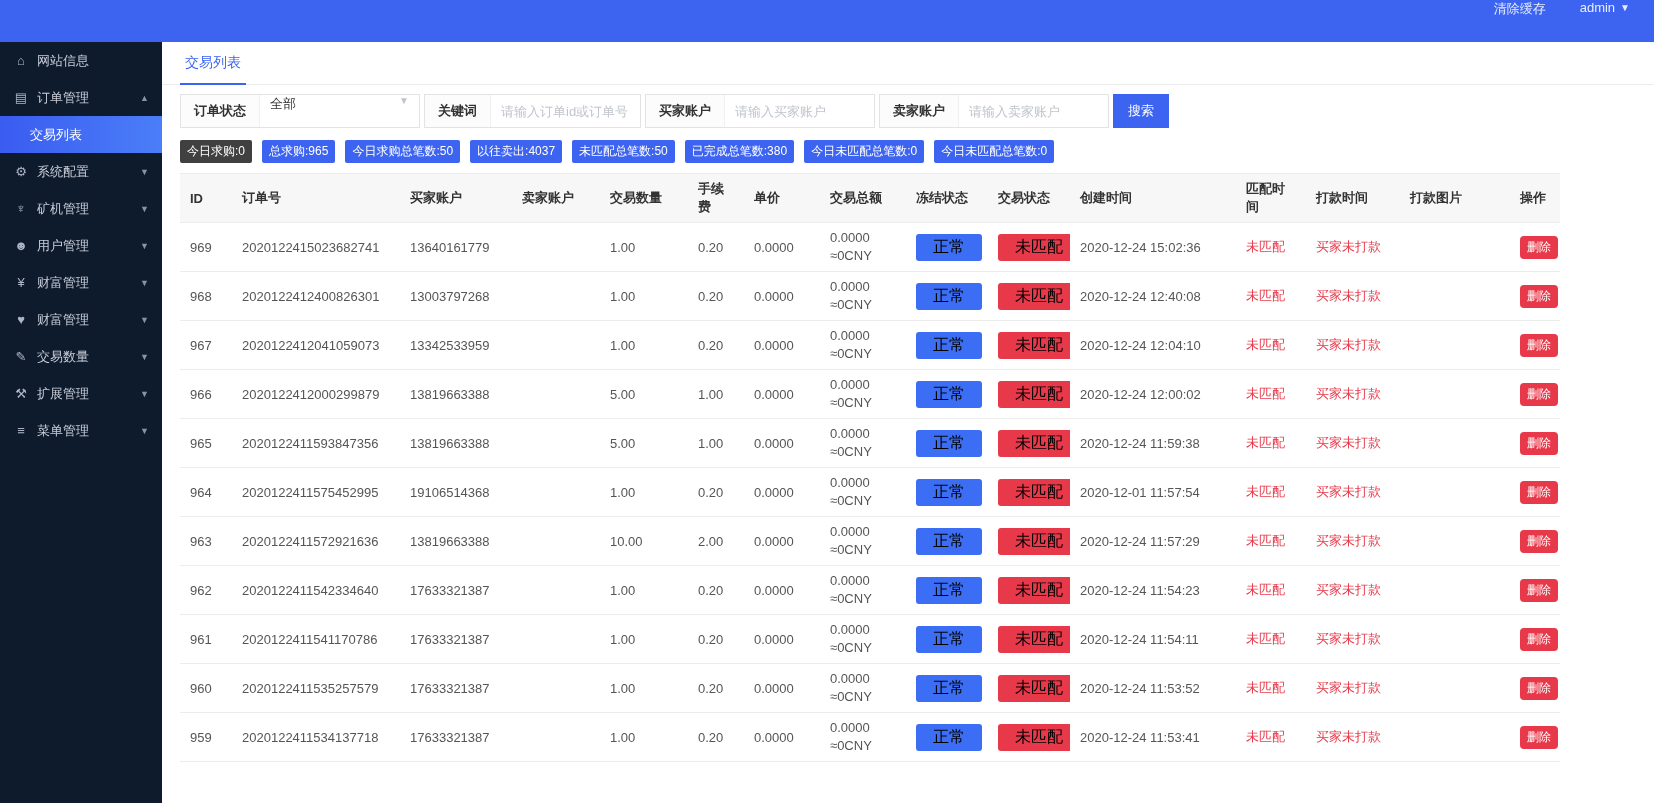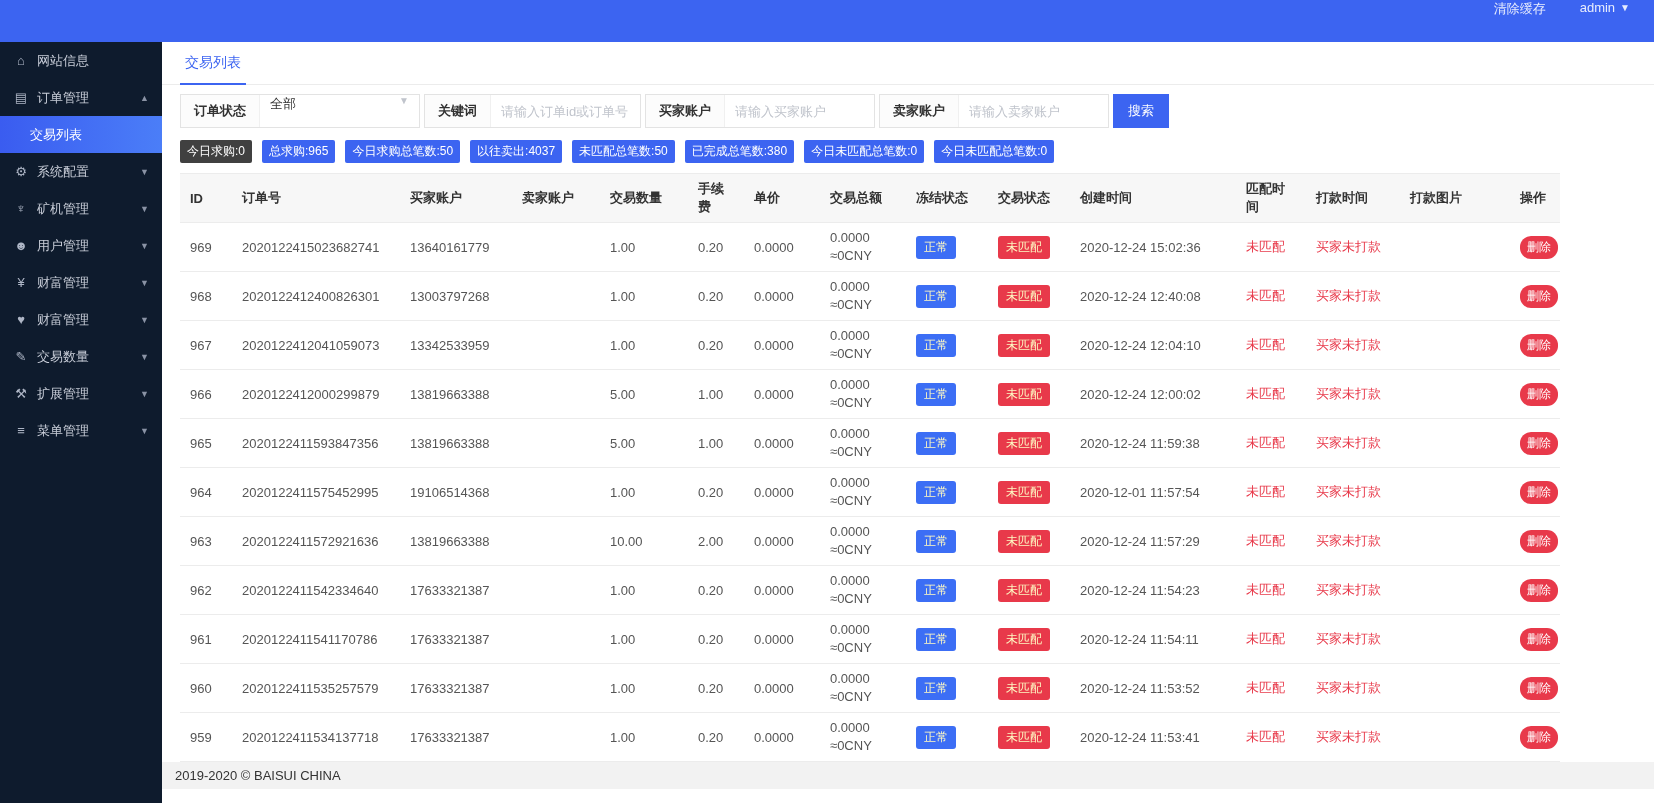--- a/index.html
+++ b/index.html
@@ -65,26 +65,26 @@
   th:nth-child(7),td:nth-child(7){width:76px}
   th:nth-child(8),td:nth-child(8){width:86px}
   th:nth-child(9),td:nth-child(9){width:82px}
   th:nth-child(10),td:nth-child(10){width:82px}
   th:nth-child(11),td:nth-child(11){width:166px}
   th:nth-child(12),td:nth-child(12){width:70px}
   th:nth-child(13),td:nth-child(13){width:94px}
   th:nth-child(14),td:nth-child(14){width:110px}
   th:nth-child(15),td:nth-child(15){width:50px}
   .total-cell div { line-height:1.35; }
-  .tbadge { display:inline-block; color:#fef9c3; font-size:12px; padding:3px 8px; border-radius:3px; }
+  .tbadge { display:inline-block; color:#000000; font-size:16px; padding:3px 17px; border-radius:3px; }
   .tbadge.blue { background:#3c6ef5; }
   .tbadge.red { background:#e8394a; }
   .red-text { color:#e8394a; }
   .del-btn { background:#e8394a; color:#fff; border:none; font-size:12px;
-    padding:3px 7px; border-radius:11px; cursor:pointer; font-family:inherit; }
+    padding:3px 7px; border-radius:4px; cursor:pointer; font-family:inherit; }
 
   .footer { width:1492px; background:#f2f2f2; padding:6px 13px; font-size:13px; color:#333; }
 </style>
 </head>
 <body>
 
 <div class="topbar">
   <span class="tb-item">清除缓存</span>
   <span class="tb-item">
     <span>admin</span>
@@ -428,17 +428,14 @@
             <td><span>2020-12-24 11:53:41</span></td>
             <td><span class="red-text">未匹配</span></td>
             <td><span class="red-text">买家未打款</span></td>
             <td><span></span></td>
             <td><button class="del-btn">删除</button></td>
           </tr>
         </tbody>
     </table>
   </div>
 
-  <div class="footer">
-    <span>2019-2020 © BAISUI CHINA</span>
-  </div>
 
 </div>
 
 </body></html>

